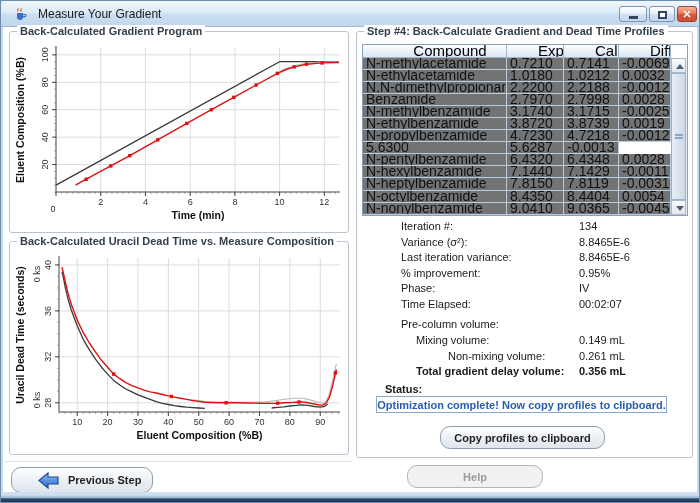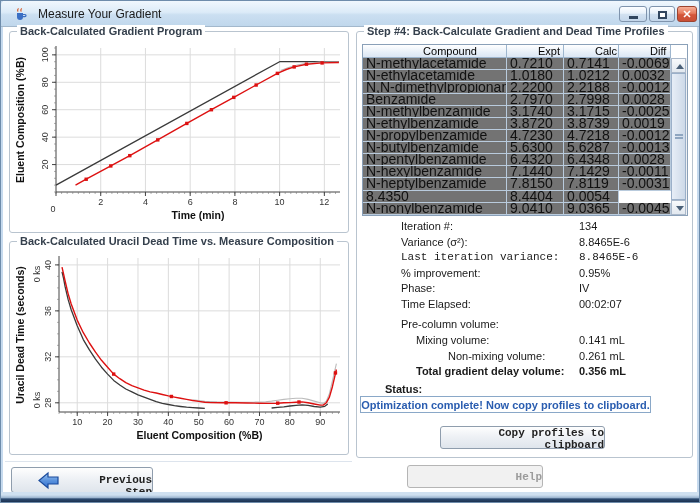--- a/index.html
+++ b/index.html
@@ -25,21 +25,21 @@
               font-size:11px; font-weight:bold; color:#35404d; white-space:nowrap; }
 
   svg.chart { position:absolute; left:2px; top:10px; }
 
   
   #table-wrap { position:absolute; left:5px; top:12px; width:326px; height:172px;
                 border:1px solid #8aa0b8; background:#fff; }
   .trow { display:grid; grid-template-columns:144px 57px 55px 52px; }
   .trow.head .tcell { background:linear-gradient(#ffffff, #e4edf7 70%, #dbe6f3);
       border-right:1px solid #9eb6ce; border-bottom:1px solid #9eb6ce;
-      text-align:center; font-size:11px; height:13px; line-height:12px; color:#000;padding-left:31px; }
+      text-align:center; font-size:15px; height:13px; line-height:12px; color:#000;padding-left:31px; }
   .tcell { font-size:14px; height:12.05px; line-height:11.5px; padding-left:3px;
       border-right:1px solid #b9cbdd; border-bottom:1px solid #b9cbdd;
       white-space:nowrap; overflow:hidden; color:#111; background:#737373; }
   
   #vscroll { position:absolute; right:0; top:13px; width:16px; height:157px; background:#eef0f3; }
   .sbtn { position:absolute; left:0; width:15px; height:15px;
       background:linear-gradient(#f8fafc, #e2e8ef); border:1px solid #aab8ca; }
   .sb-tri-up { position:absolute; left:3.5px; top:5px; width:0; height:0;
       border-left:4px solid transparent; border-right:4px solid transparent; border-bottom:5px solid #4a6078; }
   .sb-tri-down { position:absolute; left:3.5px; top:5px; width:0; height:0;
@@ -51,29 +51,29 @@
 
   
   .kvrow { position:absolute; font-size:11px; color:#1a1a1a; white-space:nowrap;margin-left:24px; }
   .kvlabel { display:inline-block; }
   .kvvalue { position:absolute; left:178px; }
   #stats-block { position:absolute; left:20px; top:188px; width:300px; }
   #precol-block { position:absolute; left:20px; top:286px; width:300px; }
   .bold { font-weight:bold; }
 
   #status-label { position:absolute; left:20px; top:351px; font-size:11px; font-weight:bold; color:#1a1a1a;margin-left:8px; }
-  #status-box { position:absolute; left:3px; top:364px; width:291px; height:17px;
+  #status-box { position:absolute; left:19px; top:364px; width:291px; height:17px;
       border:1px solid #8aa8c8; background:#fff; text-align:center;
       font-size:11px; font-weight:bold; color:#2a5db0; line-height:16px; }
 
   
-  .btn { position:absolute; border:1px solid #8f9dad; border-radius:3px;
+  .btn { position:absolute; border:1px solid #8f9dad; border-radius:10px;
       background:linear-gradient(#fefefe, #eef1f5 45%, #dfe5ec);
-      font-family:Liberation Mono, monospace; font-size:11px; font-weight:bold; color:#222;
-      text-align:right; cursor:pointer; }
+      font-family:Liberation Sans, sans-serif; font-size:11px; font-weight:bold; color:#222;
+      text-align:center; cursor:pointer; }
   #copy-btn { left:83px; top:394px; width:165px; height:23px; }
   #help-btn { left:406px; top:464px; width:136px; height:23px;
       background:#f1f1f1; border-color:#b5b5b5; color:#9b9b9b; }
   #prev-btn { left:10px; top:466px; width:142px; height:26px; }
   #prev-btn span.lbl { position:absolute; left:56px; top:6px; }
   #prev-arrow { position:absolute; left:26px; top:3px; }
 
   #left-divider { position:absolute; left:4px; top:460px; width:347px; height:1px; background:#dde4ed; }
 
   
@@ -408,21 +408,20 @@
             <div class="tcell">3.8739</div>
             <div class="tcell">0.0019</div>
           </div>
           <div class="trow">
             <div class="tcell">N-propylbenzamide</div>
             <div class="tcell">4.7230</div>
             <div class="tcell">4.7218</div>
             <div class="tcell">-0.0012</div>
           </div>
           <div class="trow">
-            <div class="tcell">N-butylbenzamide</div>
             <div class="tcell">5.6300</div>
             <div class="tcell">5.6287</div>
             <div class="tcell">-0.0013</div>
           </div>
           <div class="trow">
             <div class="tcell">N-pentylbenzamide</div>
             <div class="tcell">6.4320</div>
             <div class="tcell">6.4348</div>
             <div class="tcell">0.0028</div>
           </div>
@@ -432,20 +431,21 @@
             <div class="tcell">7.1429</div>
             <div class="tcell">-0.0011</div>
           </div>
           <div class="trow">
             <div class="tcell">N-heptylbenzamide</div>
             <div class="tcell">7.8150</div>
             <div class="tcell">7.8119</div>
             <div class="tcell">-0.0031</div>
           </div>
           <div class="trow">
+            <div class="tcell">N-octylbenzamide</div>
             <div class="tcell">8.4350</div>
             <div class="tcell">8.4404</div>
             <div class="tcell">0.0054</div>
           </div>
           <div class="trow">
             <div class="tcell">N-nonylbenzamide</div>
             <div class="tcell">9.0410</div>
             <div class="tcell">9.0365</div>
             <div class="tcell">-0.0045</div>
           </div>
@@ -459,28 +459,28 @@
           </div>
         <div class="sbtn" style="top:142px;">
             <span class="sb-tri-down"></span>
           </div>
       </div>
     </div>
 
     <div id="stats-block">
         <div class="kvrow" style="top: 0px;"><span class="kvlabel">Iteration #:</span><span class="kvvalue">134</span></div>
         <div class="kvrow" style="top: 15.5px;"><span class="kvlabel">Variance (σ²):</span><span class="kvvalue">8.8465E-6</span></div>
-        <div class="kvrow" style="top: 31px; font-family: Liberation Mono, monospace;"><span class="kvlabel">Last iteration variance:</span><span class="kvvalue">8.8465E-6</span></div>
+        <div class="kvrow" style="top: 31px;"><span class="kvlabel">Last iteration variance:</span><span class="kvvalue">8.8465E-6</span></div>
         <div class="kvrow" style="top: 46.5px;"><span class="kvlabel">% improvement:</span><span class="kvvalue">0.95%</span></div>
         <div class="kvrow" style="top: 62px;"><span class="kvlabel">Phase:</span><span class="kvvalue">IV</span></div>
         <div class="kvrow" style="top: 77.5px;"><span class="kvlabel">Time Elapsed:</span><span class="kvvalue">00:02:07</span></div>
       </div>
     <div id="precol-block">
         <div class="kvrow" style="top: 0px;">Pre-column volume:</div>
-        <div class="kvrow" style="top: 16px; left: 15px;"><span class="kvlabel">Mixing volume:</span><span class="kvvalue" style="left:163px">0.141 mL</span></div>
+        <div class="kvrow" style="top: 16px; left: 15px;"><span class="kvlabel">Mixing volume:</span><span class="kvvalue" style="left:163px">0.149 mL</span></div>
         <div class="kvrow" style="top: 31.5px; left: 15px; padding-left: 32px;"><span class="kvlabel">Non-mixing volume:</span><span class="kvvalue" style="left:163px">0.261 mL</span></div>
         <div class="kvrow bold" style="top: 47px; left: 15px;"><span class="kvlabel">Total gradient delay volume:</span><span class="kvvalue" style="left:163px">0.356 mL</span></div>
       </div>
 
     <div id="status-label">Status:</div>
     <div id="status-box">Optimization complete! Now copy profiles to clipboard.</div>
 
     <button class="btn" id="copy-btn">Copy profiles to clipboard</button>
   </div>
 

